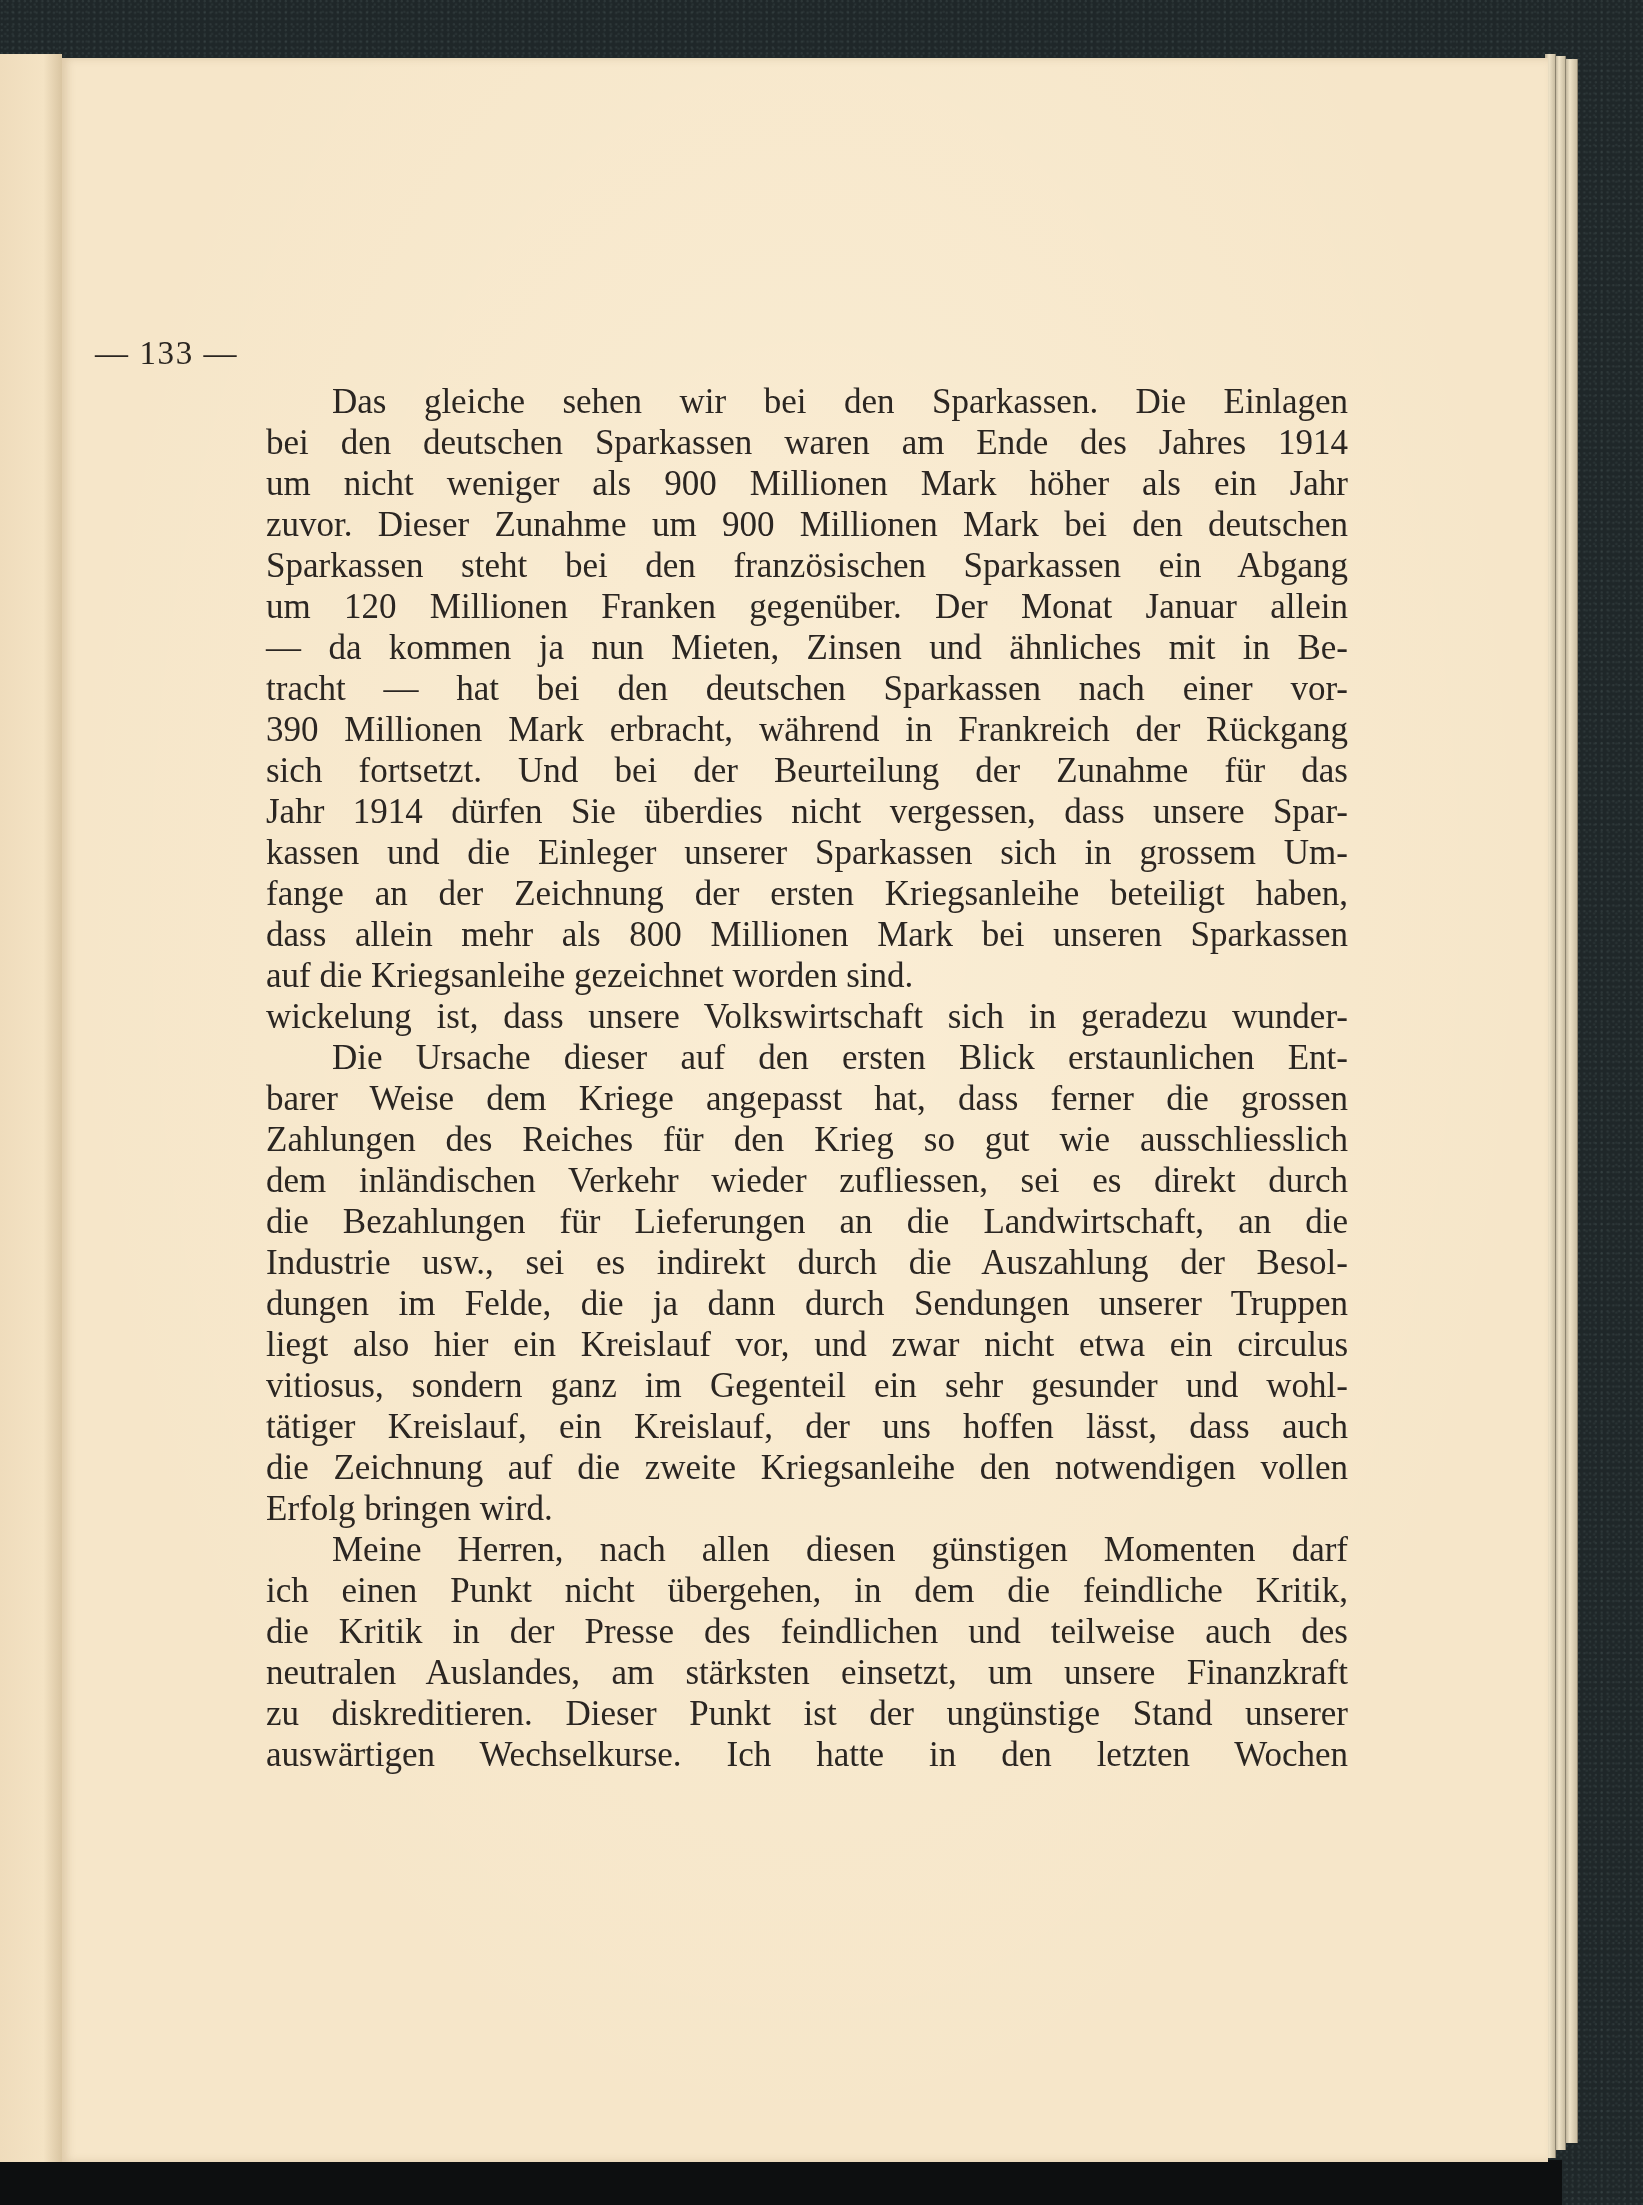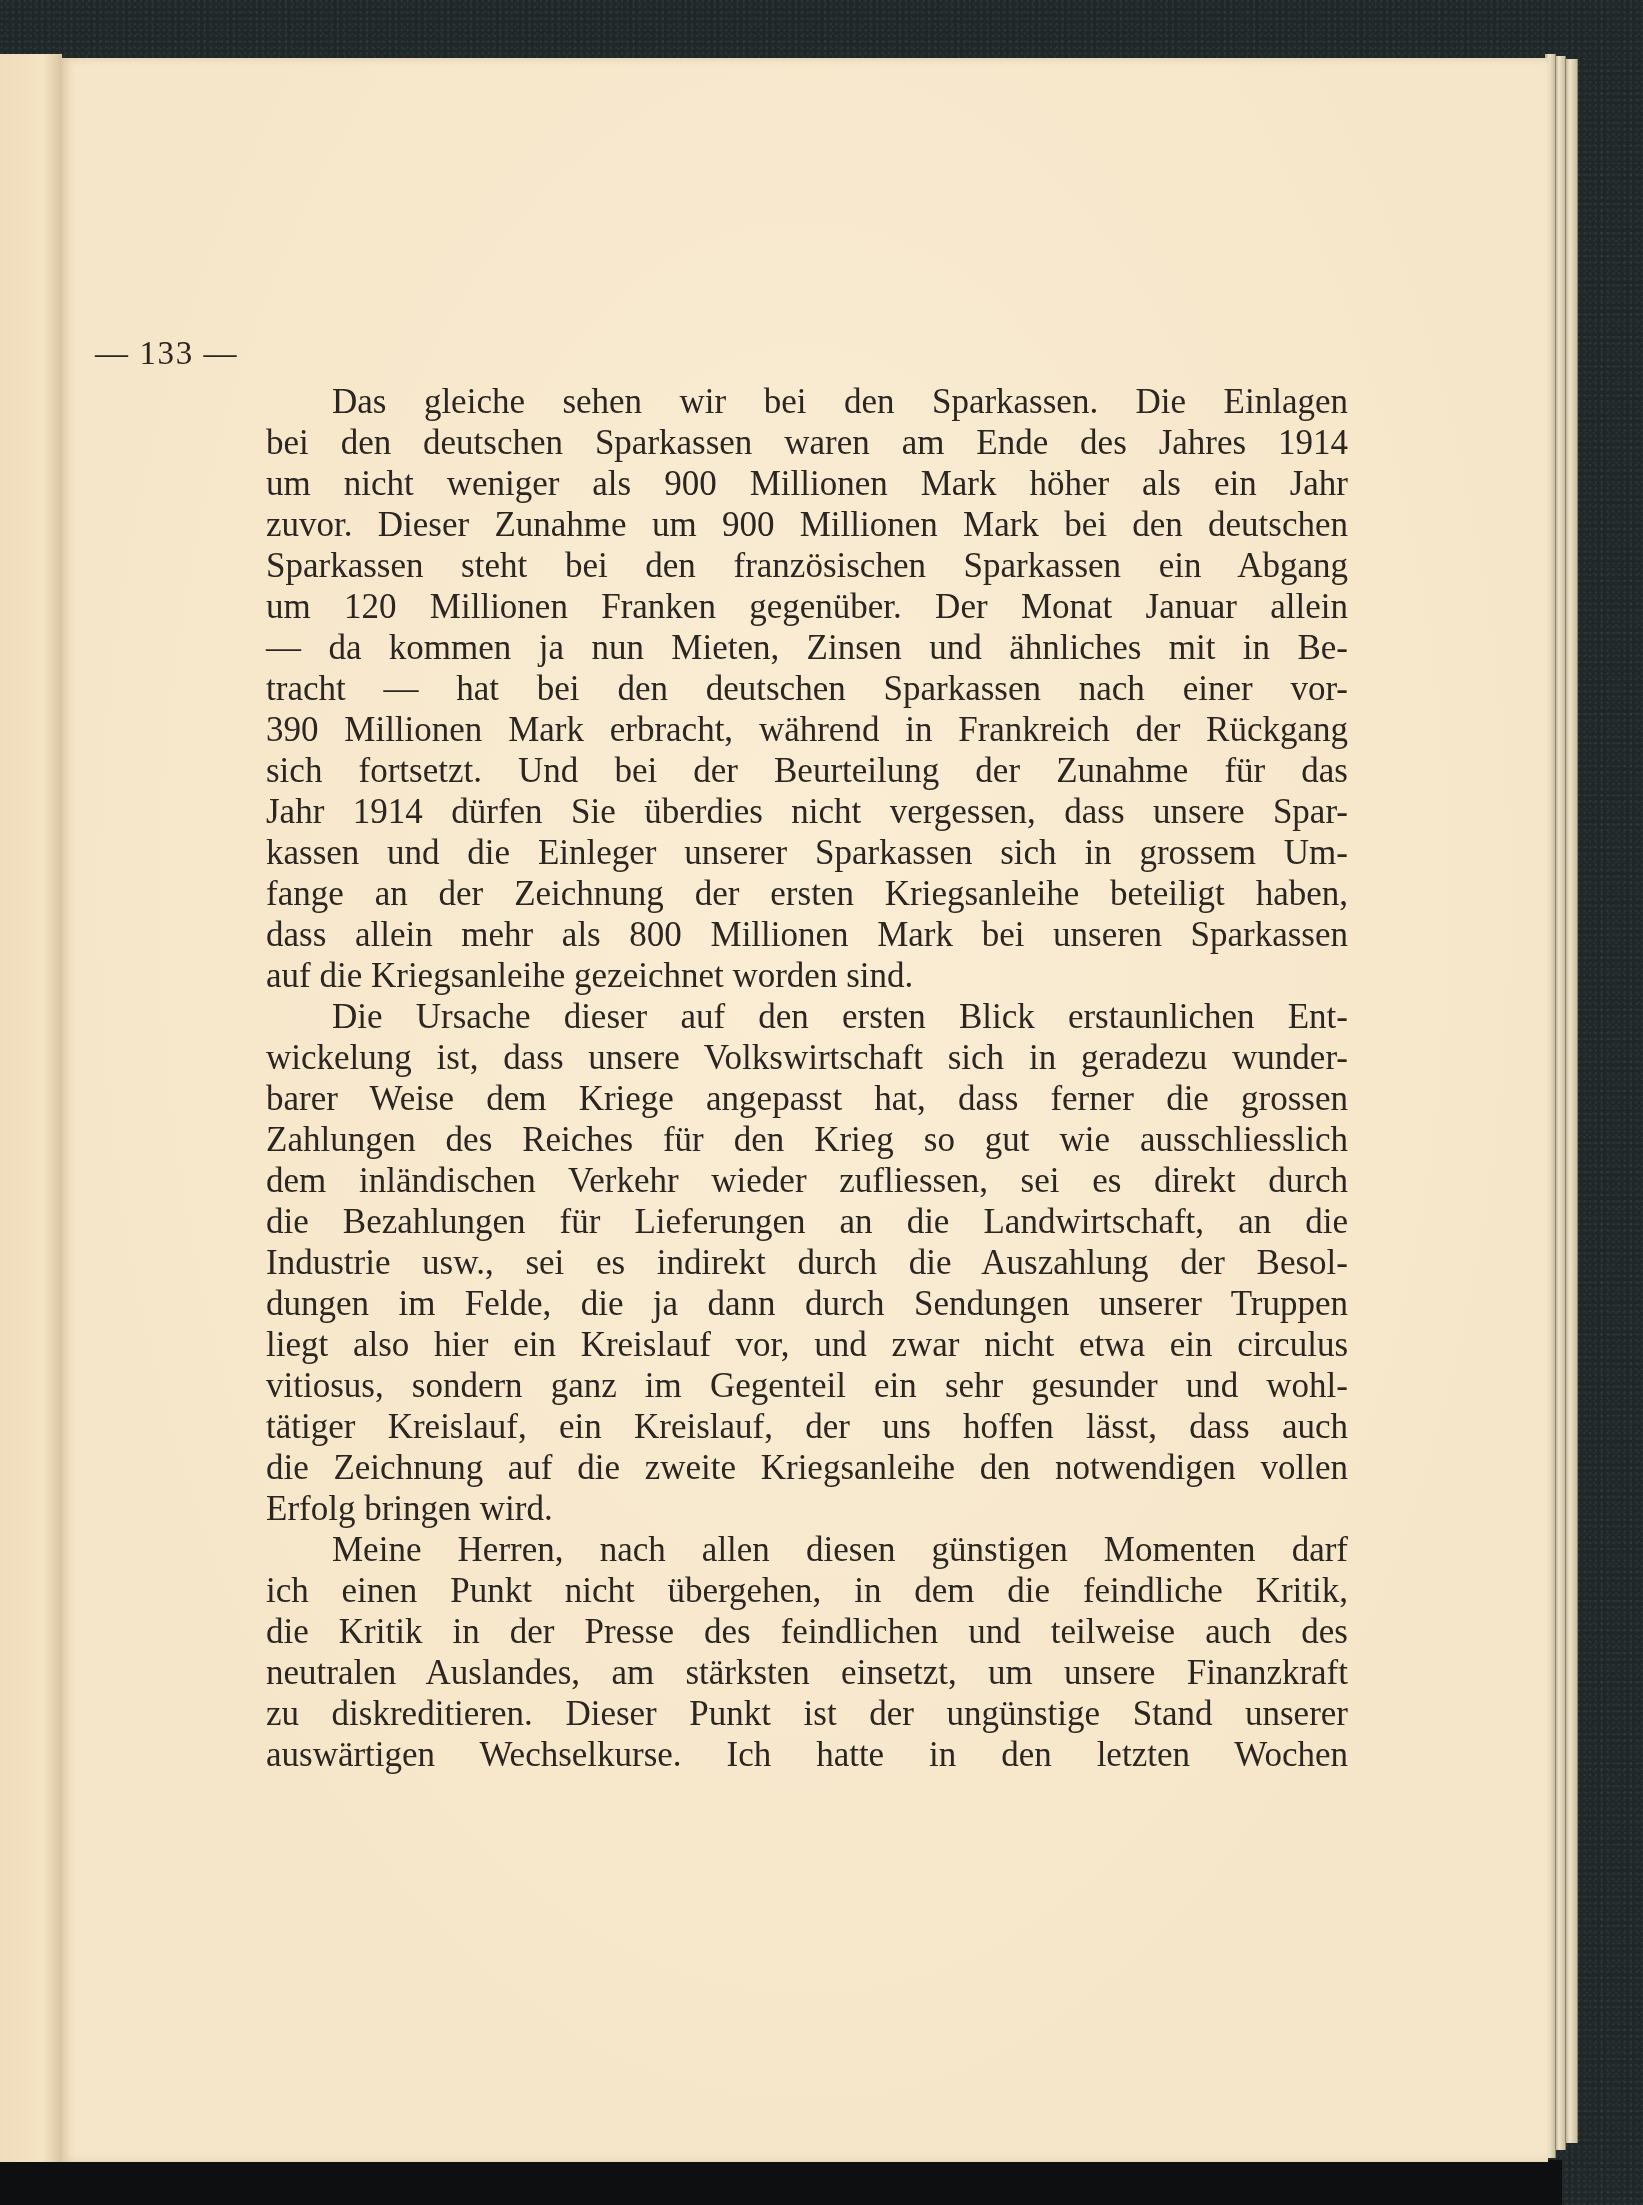--- a/index.html
+++ b/index.html
@@ -86,22 +86,22 @@
       <span class="line">390 Millionen Mark erbracht, während in Frankreich der Rückgang</span>
       <span class="line">sich fortsetzt. Und bei der Beurteilung der Zunahme für das</span>
       <span class="line">Jahr 1914 dürfen Sie überdies nicht vergessen, dass unsere Spar-</span>
       <span class="line">kassen und die Einleger unserer Sparkassen sich in grossem Um-</span>
       <span class="line">fange an der Zeichnung der ersten Kriegsanleihe beteiligt haben,</span>
       <span class="line">dass allein mehr als 800 Millionen Mark bei unseren Sparkassen</span>
       <span class="line last">auf die Kriegsanleihe gezeichnet worden sind.</span>
     </div>
 
     <div>
+      <span class="line">wickelung ist, dass unsere Volkswirtschaft sich in geradezu wunder-</span>
       <span class="line indent">Die Ursache dieser auf den ersten Blick erstaunlichen Ent-</span>
-      <span class="line">wickelung ist, dass unsere Volkswirtschaft sich in geradezu wunder-</span>
       <span class="line">barer Weise dem Kriege angepasst hat, dass ferner die grossen</span>
       <span class="line">Zahlungen des Reiches für den Krieg so gut wie ausschliesslich</span>
       <span class="line">dem inländischen Verkehr wieder zufliessen, sei es direkt durch</span>
       <span class="line">die Bezahlungen für Lieferungen an die Landwirtschaft, an die</span>
       <span class="line">Industrie usw., sei es indirekt durch die Auszahlung der Besol-</span>
       <span class="line">dungen im Felde, die ja dann durch Sendungen unserer Truppen</span>
       <span class="line">liegt also hier ein Kreislauf vor, und zwar nicht etwa ein circulus</span>
       <span class="line">vitiosus, sondern ganz im Gegenteil ein sehr gesunder und wohl-</span>
       <span class="line">tätiger Kreislauf, ein Kreislauf, der uns hoffen lässt, dass auch</span>
       <span class="line">die Zeichnung auf die zweite Kriegsanleihe den notwendigen vollen</span>

